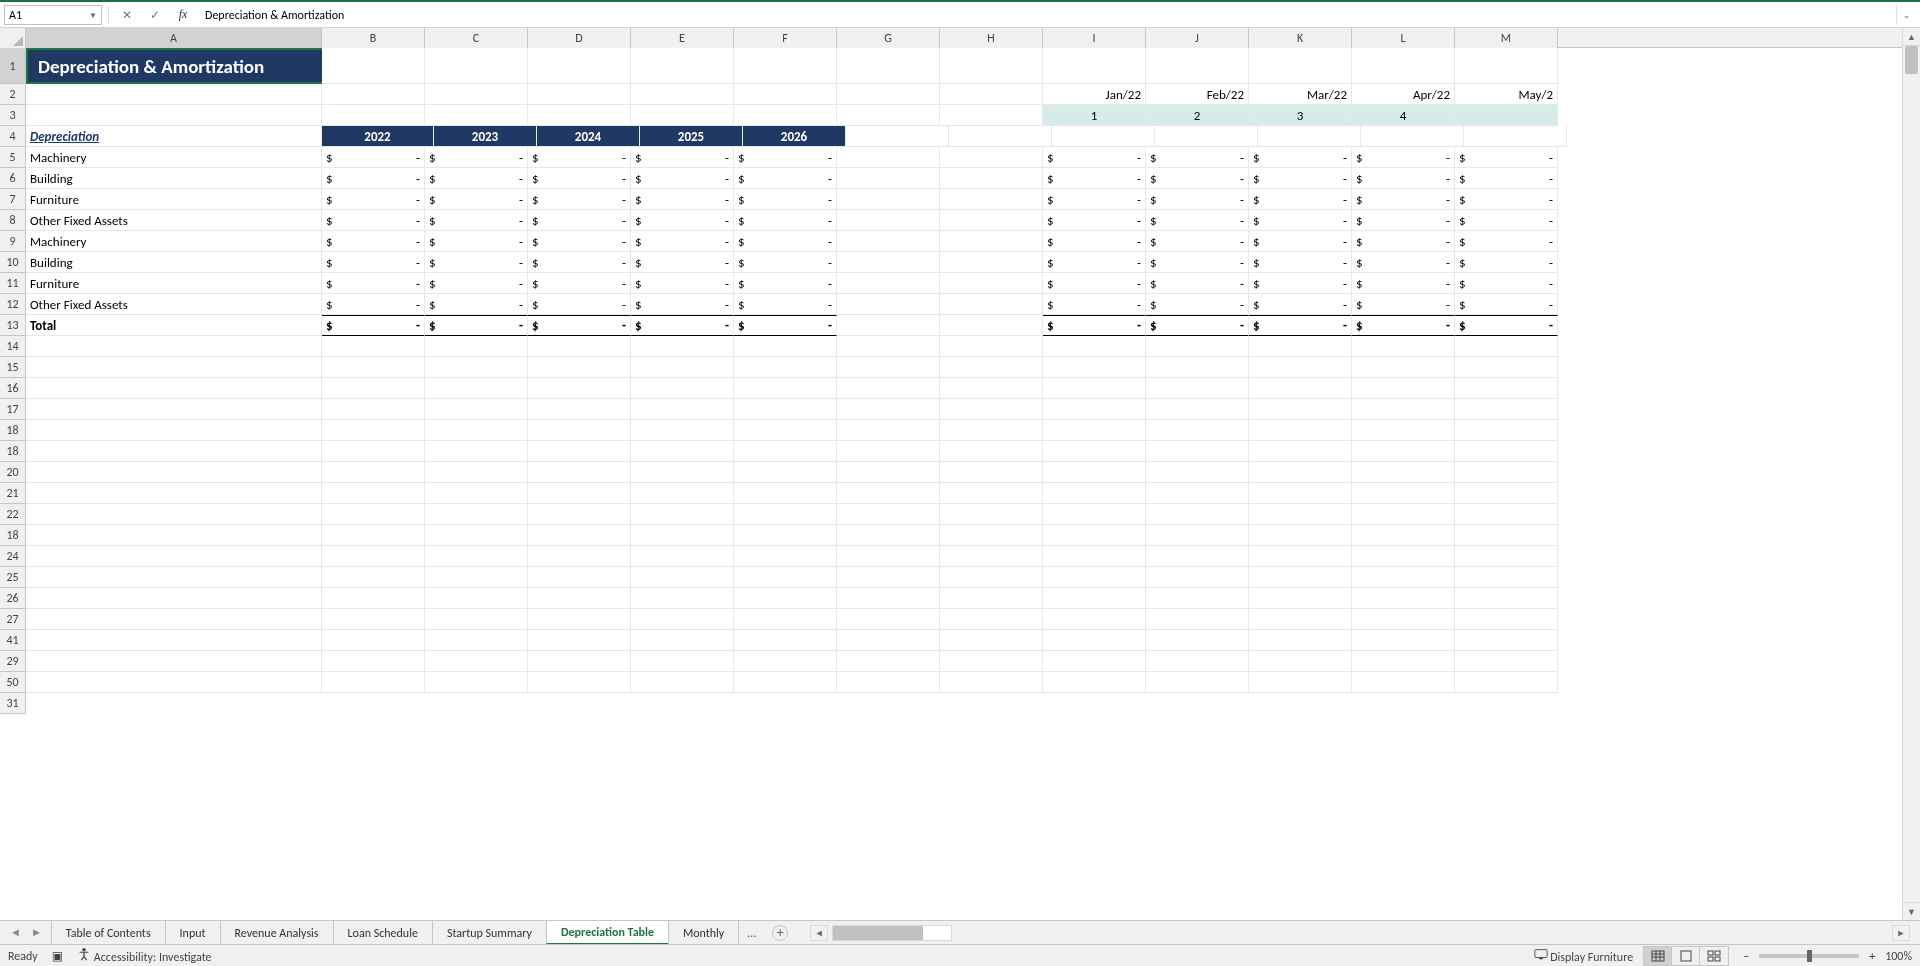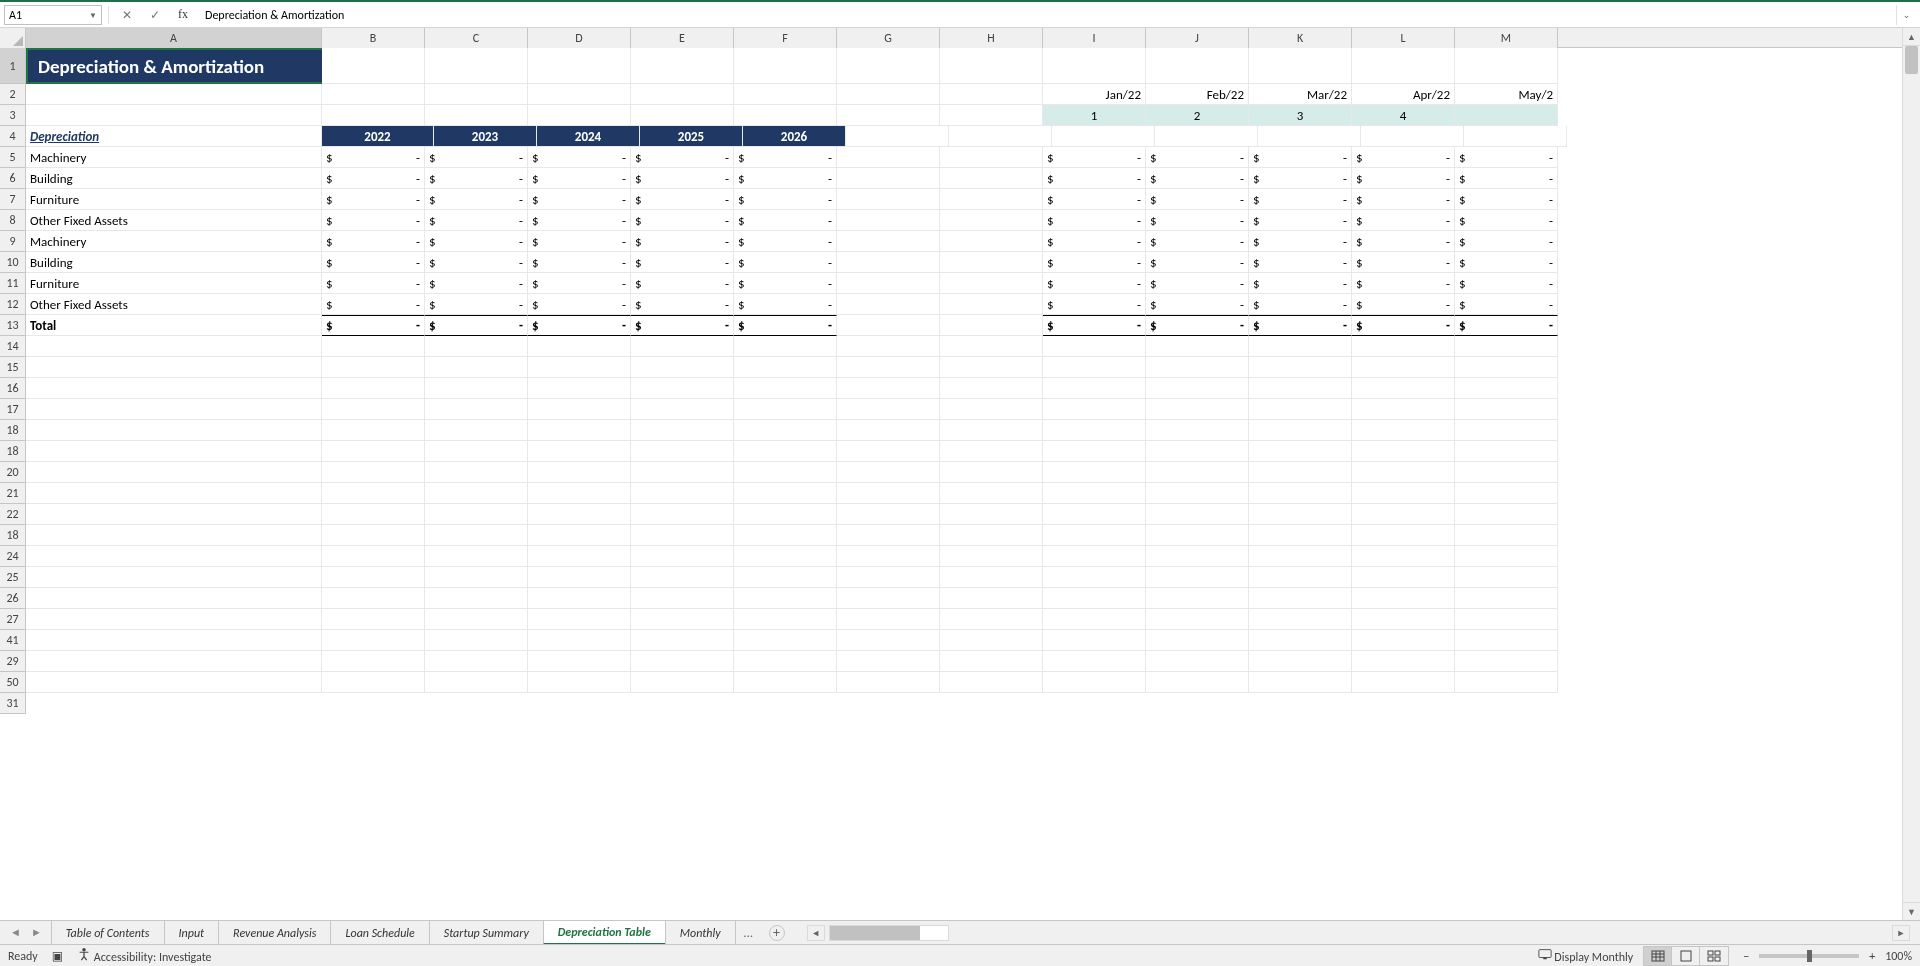--- a/index.html
+++ b/index.html
@@ -6,21 +6,21 @@
   body { font-family: Calibri, Arial, sans-serif; font-size: 13px; overflow: hidden; background: #fff; }
   
   .app { display: flex; flex-direction: column; height: 966px; width: 1920px; border-top: 2px solid #1e7145; }
   
   
   .formula-bar { display:flex; align-items:center; height:26px; border-bottom:1px solid #d4d4d4; background:#fff; padding:0 4px; gap:4px; }
   .name-box { width:98px; height:20px; border:1px solid #c0c0c0; display:flex; align-items:center; justify-content:space-between; padding:0 4px; font-size:12px; }
   .name-box .dd { font-size:8px; color:#666; }
   .fb-sep { width:1px; height:18px; background:#e0e0e0; margin:0 2px; }
   .fb-btn { width:24px; height:20px; display:flex; align-items:center; justify-content:center; color:#777; font-size:12px; }
-  .fb-btn.fx { font-family:'Times New Roman', serif; color:#333;text-align:center; }
+  .fb-btn.fx { font-style:italic; font-family:'Times New Roman', serif; color:#333;text-align:center; }
   .fb-input { flex:1; height:20px; padding:0 6px; font-size:12px; display:flex; align-items:center; }
   .fb-expand { width:20px; height:20px; display:flex; align-items:center; justify-content:center; border-left:1px solid #e0e0e0; font-size:9px; color:#666; }
   
   
   .grid-wrap { flex:1; position:relative; display:flex; overflow:hidden; }
   .grid { flex:1; overflow:hidden; position:relative; }
   
   .col-headers { display:flex; height:20px; border-bottom:1px solid #c6c6c6; background:#f0f0f0; position:sticky; top:0; }
   .sel-all { width:26px; height:20px; border-right:1px solid #c6c6c6; background:#f0f0f0; position:relative; }
   .sel-all::after { content:''; position:absolute; right:2px; bottom:2px; width:0; height:0; border-style:solid; border-width:0 0 10px 10px; border-color:transparent transparent #b8b8b8 transparent; }
@@ -61,21 +61,21 @@
   .vscroll { width:18px; background:#f0f0f0; border-left:1px solid #dadada; display:flex; flex-direction:column; }
   .vsb-btn { height:18px; display:flex; align-items:center; justify-content:center; font-size:9px; color:#666; background:#f0f0f0; border-bottom:1px solid #dadada; }
   .vsb-btn.bot { border-bottom:none; border-top:1px solid #dadada; }
   .vsb-track { flex:1; background:#f0f0f0; position:relative; }
   .vsb-thumb { position:absolute; top:0; left:2px; right:2px; height:28px; background:#c1c1c1; border-radius:2px; }
   
   
   .tab-strip { height:24px; display:flex; align-items:stretch; background:#f0f0f0; border-top:1px solid #c6c6c6; }
   .ts-nav { display:flex; align-items:center; padding:0 10px; gap:10px; color:#888; }
   .ts-nav span { font-size:11px; }
-  .tabs { display:flex; align-items:flex-start;font-style:italic; }
+  .tabs { display:flex; align-items:flex-start; }
   .tab { padding:0 14px; height:24px; display:flex; align-items:center; font-size:12px; background:#f0f0f0; border-right:1px solid #c6c6c6; border-left:1px solid #c6c6c6; margin-left:-1px; color:#333; }
   .tab.active { background:#fff; color:#217346; font-weight:bold; border-bottom:2px solid #217346; }
   .tab-add { width:26px; display:flex; align-items:center; justify-content:center; color:#666; font-size:14px; border:1px solid #c6c6c6; border-radius:50%; width:16px; height:16px; align-self:center; margin-left:8px; }
   .tab-more { padding:0 8px; display:flex; align-items:center; color:#666; }
   .ts-hscroll { flex:1; display:flex; align-items:center; padding:0 10px; gap:4px; }
   .hsb-btn { width:18px; height:16px; background:#f0f0f0; display:flex; align-items:center; justify-content:center; font-size:9px; color:#666; border:1px solid #dadada; }
   .hsb-track { width:120px; height:16px; background:#fff; border:1px solid #dadada; position:relative; }
   .hsb-thumb { position:absolute; left:0; top:0; bottom:0; width:90px; background:#c1c1c1; }
   .hsb-spacer { flex:1; }
   .hsb-right { display:flex; gap:0; }
@@ -1122,21 +1122,21 @@
           </svg>
         <span>Accessibility: Investigate</span>
       </span>
     </div>
     <div class="sb-right">
       <span>
         <svg class="sb-ico" viewBox="0 0 16 16">
             <rect x="1" y="3" width="14" height="9" rx="1" fill="none" stroke="#444"></rect>
             <rect x="6" y="12" width="4" height="2" fill="#444"></rect>
           </svg>
-        <span>Display Monthly</span>
+        <span>Display Furniture</span>
       </span>
       <div class="view-btns">
         <div class="view-btn active">
             <svg width="14" height="12" viewBox="0 0 14 12">
               <rect x="1" y="1" width="12" height="10" fill="none" stroke="#444"></rect>
               <line x1="1" y1="4" x2="13" y2="4" stroke="#444"></line>
               <line x1="1" y1="7" x2="13" y2="7" stroke="#444"></line>
               <line x1="5" y1="1" x2="5" y2="11" stroke="#444"></line>
               <line x1="9" y1="1" x2="9" y2="11" stroke="#444"></line>
             </svg>

